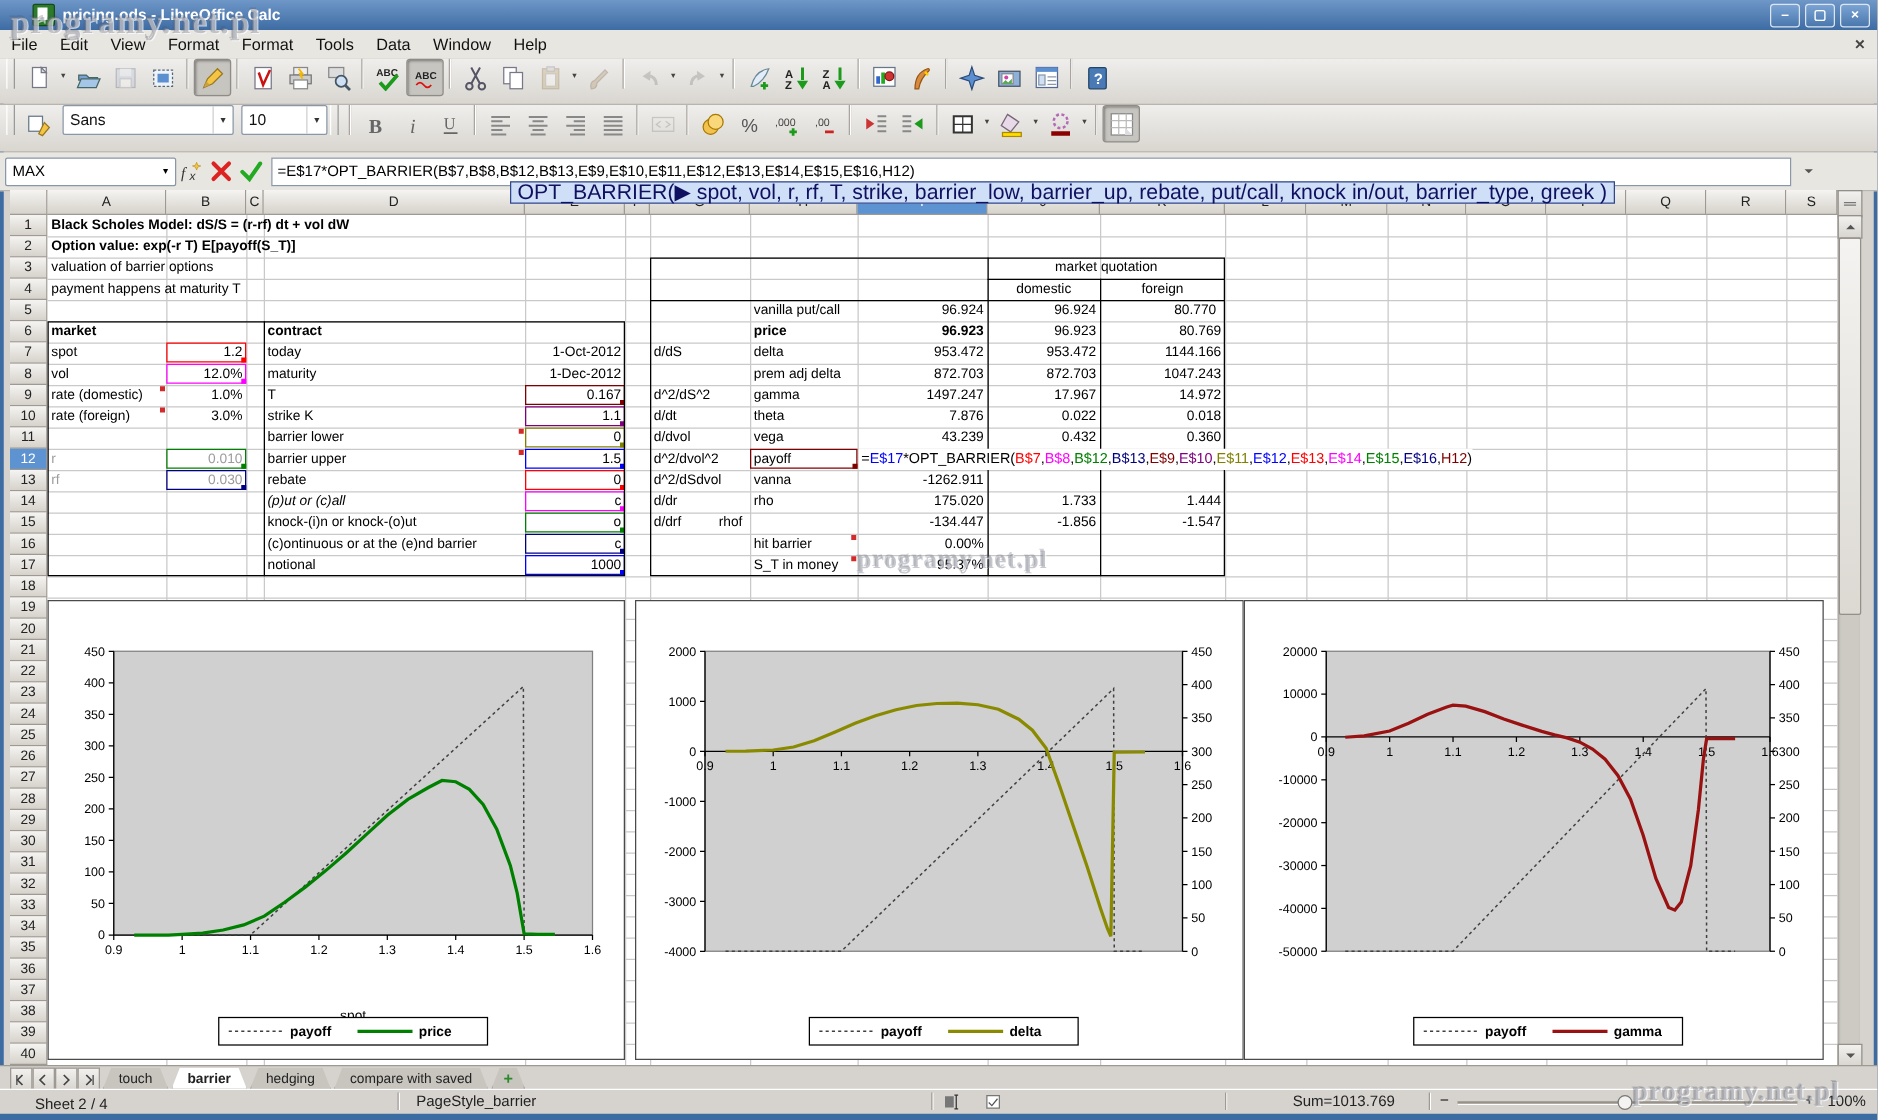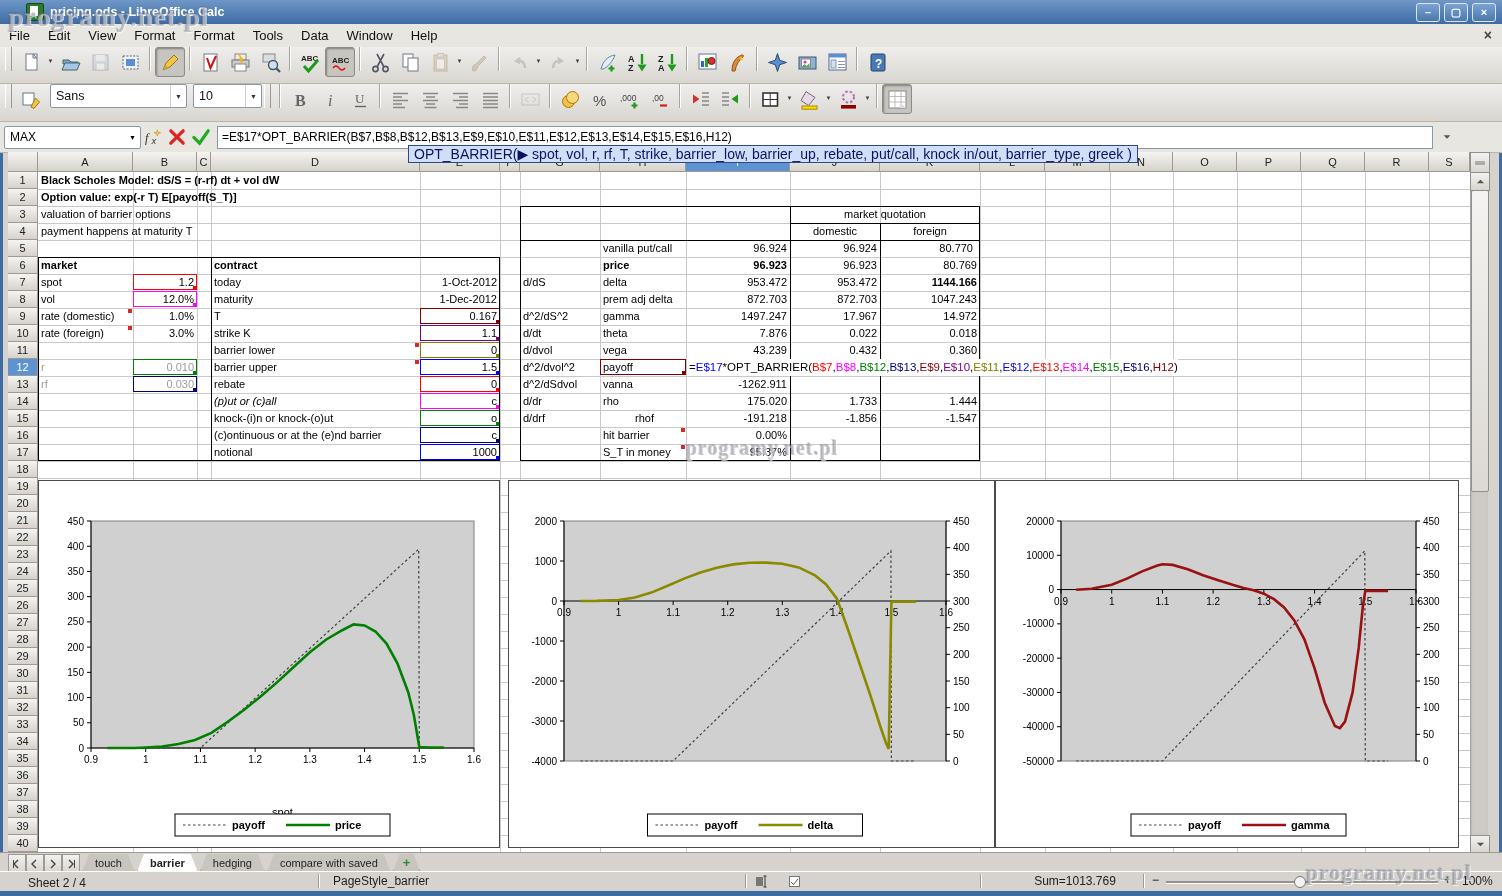--- a/index.html
+++ b/index.html
@@ -39,21 +39,21 @@
   .combo .arr{width:15px;height:100%;display:flex;align-items:center;justify-content:center;font-size:7px;color:#333;border-left:1px solid #d0d0d0;}
   
   #formulabar{left:0;top:122px;width:1502px;height:30px;background:#e8e6e1;border-bottom:1px solid #b8b4ae;display:flex;align-items:center;}
   #namebox{margin-left:4px;width:130px;height:21px;background:#fff;border:1px solid #8a97a8;border-radius:2px;
            font-size:12px;display:flex;align-items:center;padding-left:5px;justify-content:space-between;color:#000;}
   .fbtn{width:24px;height:24px;display:flex;align-items:center;justify-content:center;}
   #formula-input{margin-left:4px;width:1210px;height:21px;background:#fff;border:1px solid #8a97a8;
                  font-size:12px;display:flex;align-items:center;padding-left:4px;color:#000;white-space:nowrap;overflow:hidden;}
   
   #func-tooltip{left:408px;top:145px;height:16px;background:#cfdff7;border:1px solid #31478a;color:#101060;
-                font-size:14px;line-height:16px;padding:0 5px;white-space:nowrap;z-index:60;}
+                font-size:17px;line-height:16px;padding:0 5px;white-space:nowrap;z-index:60;}
   
   .hdr{background:linear-gradient(#f5f4f2,#d6d2cb);border-right:1px solid #9e9a93;border-bottom:1px solid #9e9a93;
        font-size:11px;color:#222;display:flex;align-items:center;justify-content:center;box-sizing:border-box;}
   .hdr.sel{background:#5e93d1;color:#fff;}
   .gridline{background:#c9c9c9;}
   .cell{font-size:11px;line-height:17px;white-space:nowrap;box-sizing:border-box;padding:0 3px;color:#000;}
   .cell.r{text-align:right;}
   .cell.c{text-align:center;}
   .cell.b{font-weight:bold;}
   .cell.g{color:#9c9c9c;}
@@ -674,21 +674,21 @@
       <div class="cell abs r" style="left: 790px; top: 240px; width: 90px; height: 17px;">96.924</div>
       <div class="cell abs r" style="left: 880px; top: 240px; width: 96px; height: 17px; padding-left: 36px;">80.770</div>
       <div class="cell abs b" style="left: 600px; top: 257px; width: 86px; height: 17px;">price</div>
       <div class="cell abs r b" style="left: 686px; top: 257px; width: 104px; height: 17px;">96.923</div>
       <div class="cell abs r" style="left: 790px; top: 257px; width: 90px; height: 17px;">96.923</div>
       <div class="cell abs r" style="left: 880px; top: 257px; width: 100px; height: 17px;">80.769</div>
       <div class="cell abs" style="left: 520px; top: 274px; width: 80px; height: 17px;">d/dS</div>
       <div class="cell abs" style="left: 600px; top: 274px; width: 86px; height: 17px;">delta</div>
       <div class="cell abs r" style="left: 686px; top: 274px; width: 104px; height: 17px;">953.472</div>
       <div class="cell abs r" style="left: 790px; top: 274px; width: 90px; height: 17px;">953.472</div>
-      <div class="cell abs r" style="left: 880px; top: 274px; width: 100px; height: 17px; font-weight: bold;">1144.166</div>
+      <div class="cell abs r" style="left: 880px; top: 274px; width: 100px; height: 17px;">1144.166</div>
       <div class="cell abs" style="left: 600px; top: 291px; width: 86px; height: 17px;">prem adj delta</div>
       <div class="cell abs r" style="left: 686px; top: 291px; width: 104px; height: 17px;">872.703</div>
       <div class="cell abs r" style="left: 790px; top: 291px; width: 90px; height: 17px;">872.703</div>
       <div class="cell abs r" style="left: 880px; top: 291px; width: 100px; height: 17px;">1047.243</div>
       <div class="cell abs" style="left: 520px; top: 308px; width: 80px; height: 17px;">d^2/dS^2</div>
       <div class="cell abs" style="left: 600px; top: 308px; width: 86px; height: 17px;">gamma</div>
       <div class="cell abs r" style="left: 686px; top: 308px; width: 104px; height: 17px;">1497.247</div>
       <div class="cell abs r" style="left: 790px; top: 308px; width: 90px; height: 17px;">17.967</div>
       <div class="cell abs r" style="left: 880px; top: 308px; width: 100px; height: 17px;">14.972</div>
       <div class="cell abs" style="left: 520px; top: 325px; width: 80px; height: 17px;">d/dt</div>
@@ -708,22 +708,22 @@
       </div>
       <div class="cell abs" style="left: 520px; top: 376px; width: 80px; height: 17px;">d^2/dSdvol</div>
       <div class="cell abs" style="left: 600px; top: 376px; width: 86px; height: 17px;">vanna</div>
       <div class="cell abs r" style="left: 686px; top: 376px; width: 104px; height: 17px;">-1262.911</div>
       <div class="cell abs" style="left: 520px; top: 393px; width: 80px; height: 17px;">d/dr</div>
       <div class="cell abs" style="left: 600px; top: 393px; width: 86px; height: 17px;">rho</div>
       <div class="cell abs r" style="left: 686px; top: 393px; width: 104px; height: 17px;">175.020</div>
       <div class="cell abs r" style="left: 790px; top: 393px; width: 90px; height: 17px;">1.733</div>
       <div class="cell abs r" style="left: 880px; top: 393px; width: 100px; height: 17px;">1.444</div>
       <div class="cell abs" style="left: 520px; top: 410px; width: 80px; height: 17px;">d/drf</div>
-      <div class="cell abs" style="left: 632px; top: 410px; width: 86px; height: 17px;">rhof</div>
-      <div class="cell abs r" style="left: 686px; top: 410px; width: 104px; height: 17px;">-191.218</div>
+      <div class="cell abs" style="left: 572px; top: 410px; width: 86px; height: 17px;">rhof</div>
+      <div class="cell abs r" style="left: 686px; top: 410px; width: 104px; height: 17px;">-134.447</div>
       <div class="cell abs r" style="left: 790px; top: 410px; width: 90px; height: 17px;">-1.856</div>
       <div class="cell abs r" style="left: 880px; top: 410px; width: 100px; height: 17px;">-1.547</div>
       <div class="cell abs" style="left: 600px; top: 427px; width: 86px; height: 17px;">hit barrier</div>
       <div class="cmark" style="left: 681px; top: 428px;"></div>
       <div class="cell abs r" style="left: 686px; top: 427px; width: 104px; height: 17px;">0.00%</div>
       <div class="cell abs" style="left: 600px; top: 444px; width: 86px; height: 17px;">S_T in money</div>
       <div class="cmark" style="left: 681px; top: 445px;"></div>
       <div class="cell abs r" style="left: 686px; top: 444px; width: 104px; height: 17px;">95.37%</div>
       <div class="tline abs" style="left: 38px; top: 257px; width: 462px; height: 204px; border: 1px solid rgb(0, 0, 0); box-sizing: border-box; background: transparent;"></div>
       <div class="tline abs" style="left: 211px; top: 257px; width: 1px; height: 204px; background: rgb(0, 0, 0); box-sizing: border-box;"></div>

